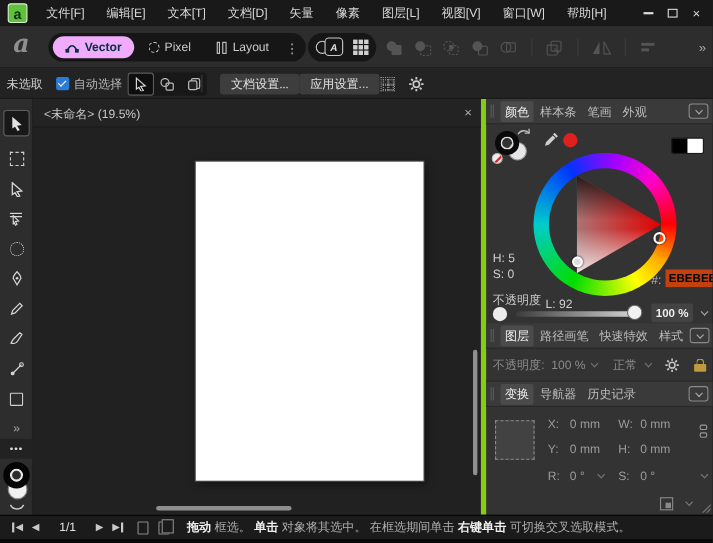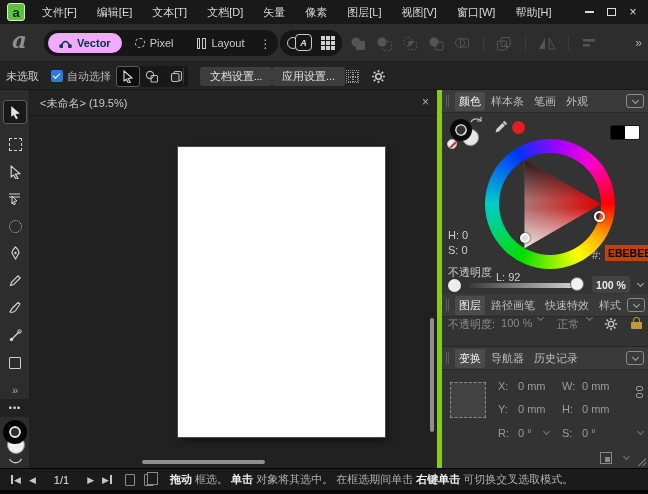--- a/index.html
+++ b/index.html
@@ -115,21 +115,21 @@
   .hexbox{position:absolute;left:163px;top:132px;width:43px;height:16px;background:#c2410c;color:#000;font-size:10.5px;font-weight:700;
           display:flex;align-items:center;padding-left:3px;}
   .opacitylabel{position:absolute;left:6px;top:152px;font-size:11px;color:#c9c9c9;}
   .opac-swatch{position:absolute;left:6px;top:166px;width:13px;height:13px;background:#ececec;border-radius:50%;}
   .opac-track{position:absolute;left:27px;top:170px;width:108px;height:5px;border-radius:3px;background:linear-gradient(to right,#3b3b3b,#d4d4d4);}
   .opac-handle{position:absolute;left:128px;top:164px;width:14px;height:14px;background:#f2f2f2;border:1px solid #666;border-radius:50%;}
   .opac-val{position:absolute;left:150px;top:163px;width:38px;height:17px;background:#434343;border-radius:2px;color:#ececec;
             font-size:10.5px;font-weight:700;display:flex;align-items:center;justify-content:center;}
   .opac-chev{position:absolute;left:191px;top:163px;width:14px;height:17px;display:flex;align-items:center;justify-content:center;}
 
-  .layersbody{height:30px;flex:none;display:flex;align-items:flex-start;padding:0 6px;gap:6px;font-size:11px;color:#8a8a8a;border-bottom:1px solid #262626;}
+  .layersbody{height:30px;flex:none;display:flex;align-items:center;padding:0 6px;gap:6px;font-size:11px;color:#8a8a8a;border-bottom:1px solid #262626;}
   .lk{position:relative;width:11px;height:12px;}
   .lk .shk{position:absolute;left:2px;top:0;width:7px;height:7px;border:1.5px solid #c09a3e;border-bottom:none;border-radius:4px 4px 0 0;}
   .lk .bod{position:absolute;left:0;top:5px;width:11px;height:7px;background:#c09a3e;border-radius:1px;}
 
   .tbody{position:relative;flex:1;}
   .anchor{position:absolute;left:8px;top:12px;width:36px;height:36px;background:#424242;border:1px dashed #8a8a8a;}
   .tl{position:absolute;font-size:11px;color:#9b9b9b;}
   .tv{position:absolute;font-size:11px;color:#9b9b9b;}
   .chain{position:absolute;right:5px;top:16px;display:flex;flex-direction:column;gap:2px;}
   .chain i{width:7px;height:5px;border:1.2px solid #999;border-radius:2px;display:block;}
@@ -422,21 +422,21 @@
         </div>
 
         <div class="huering">
           <div class="huehole">
             <div class="tri"></div>
           </div>
         </div>
         <div class="ringmark"></div>
         <div class="trimark"></div>
 
-        <div class="hsl" style="top:116px;">H: 0</div>
+        <div class="hsl" style="top:116px;">H: 5</div>
         <div class="hsl" style="top:131px;">S: 0</div>
         <div class="hsl" style="top:158px;margin-left:48px;">L: 92</div>
         <div class="hexlabel">#:</div>
         <div class="hexbox">EBEBEB</div>
 
         <div class="opacitylabel">不透明度</div>
         <div class="opac-swatch"></div>
         <div class="opac-track"></div>
         <div class="opac-handle"></div>
         <div class="opac-val">100 %</div>

